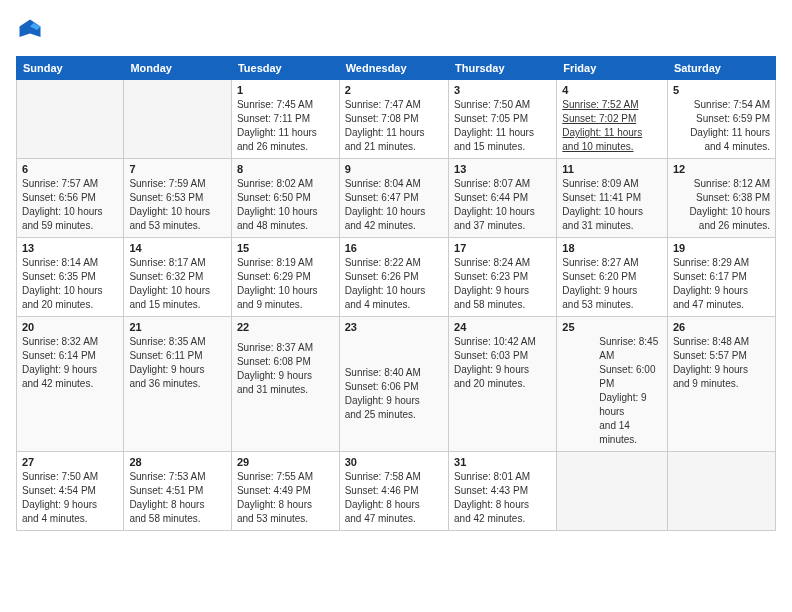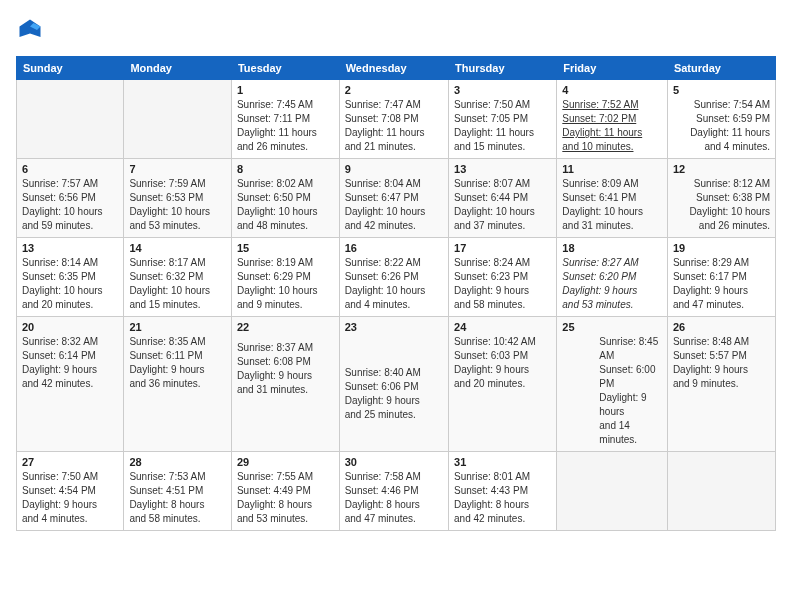--- a/index.html
+++ b/index.html
@@ -184,21 +184,21 @@
         <td>
           <span class="day-number">13</span>
           <div class="day-info" style="white-space: pre-line;">Sunrise: 8:07 AM
 Sunset: 6:44 PM
 Daylight: 10 hours
 and 37 minutes.</div>
         </td>
         <td>
           <span class="day-number">11</span>
           <div class="day-info" style="white-space: pre-line;">Sunrise: 8:09 AM
-Sunset: 6:41 PM
+Sunset: 11:41 PM
 Daylight: 10 hours
 and 31 minutes.</div>
         </td>
         <td>
           <span class="day-number">12</span>
           <div class="day-info" style="white-space: pre-line; text-align: right;">Sunrise: 8:12 AM
 Sunset: 6:38 PM
 Daylight: 10 hours
 and 26 minutes.</div>
         </td>
@@ -234,21 +234,21 @@
         </td>
         <td>
           <span class="day-number">17</span>
           <div class="day-info" style="white-space: pre-line;">Sunrise: 8:24 AM
 Sunset: 6:23 PM
 Daylight: 9 hours
 and 58 minutes.</div>
         </td>
         <td>
           <span class="day-number">18</span>
-          <div class="day-info" style="white-space: pre-line; font-style: italic;">Sunrise: 8:27 AM
+          <div class="day-info" style="white-space: pre-line;">Sunrise: 8:27 AM
 Sunset: 6:20 PM
 Daylight: 9 hours
 and 53 minutes.</div>
         </td>
         <td>
           <span class="day-number">19</span>
           <div class="day-info" style="white-space: pre-line;">Sunrise: 8:29 AM
 Sunset: 6:17 PM
 Daylight: 9 hours
 and 47 minutes.</div>

